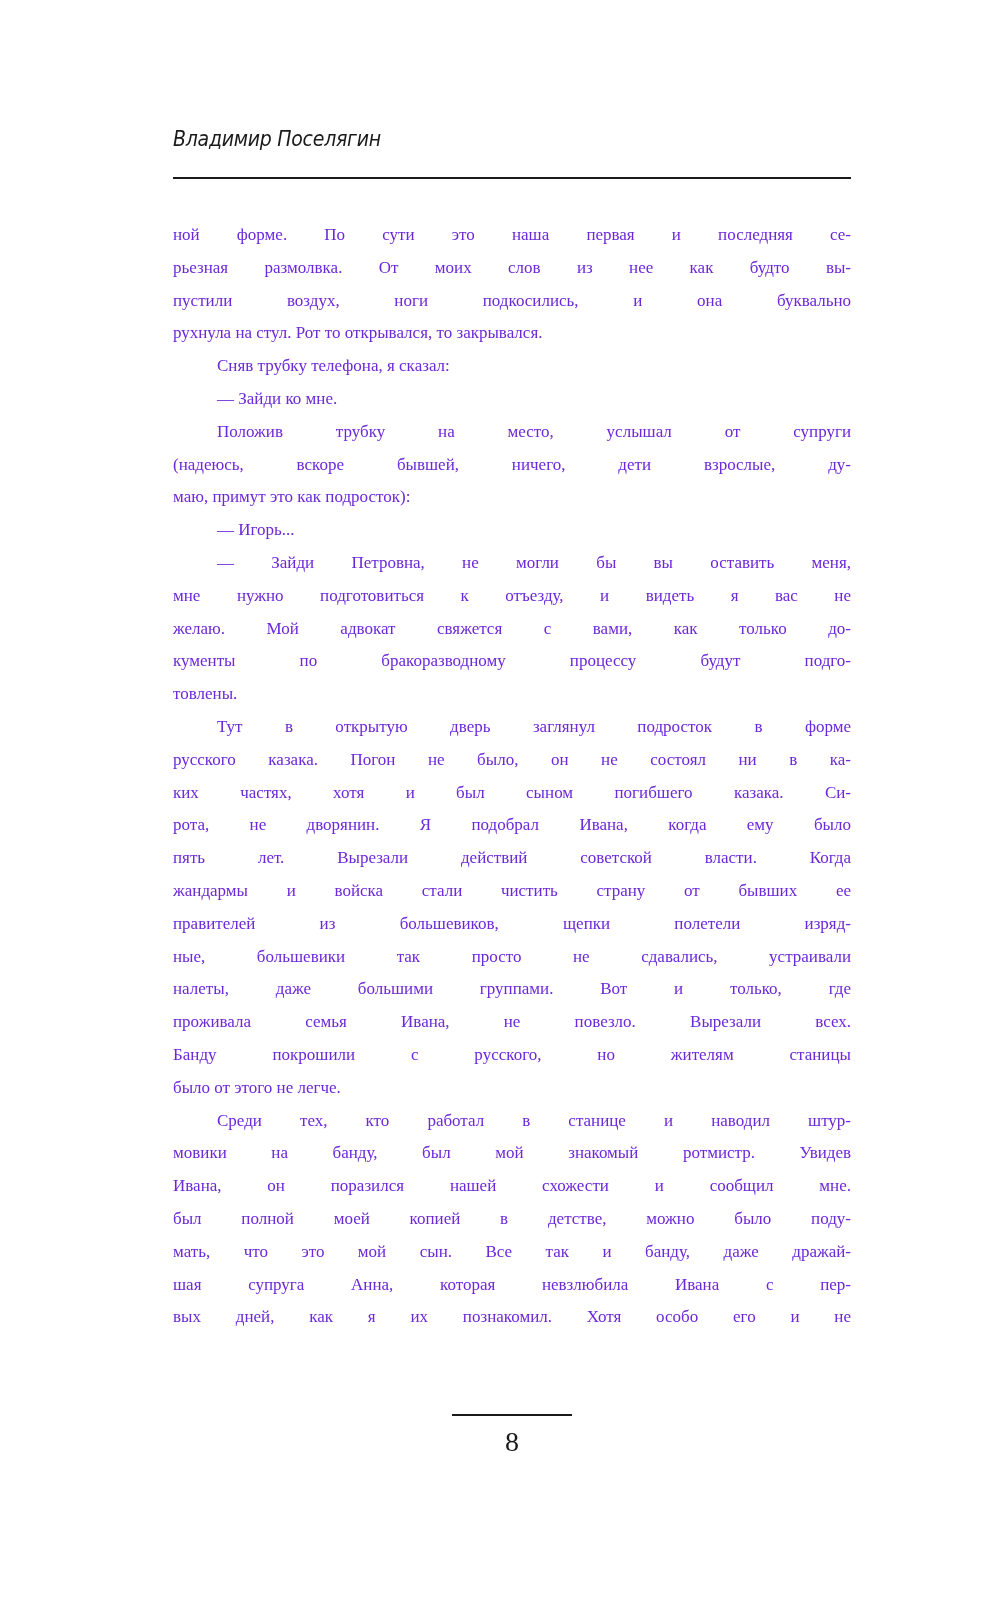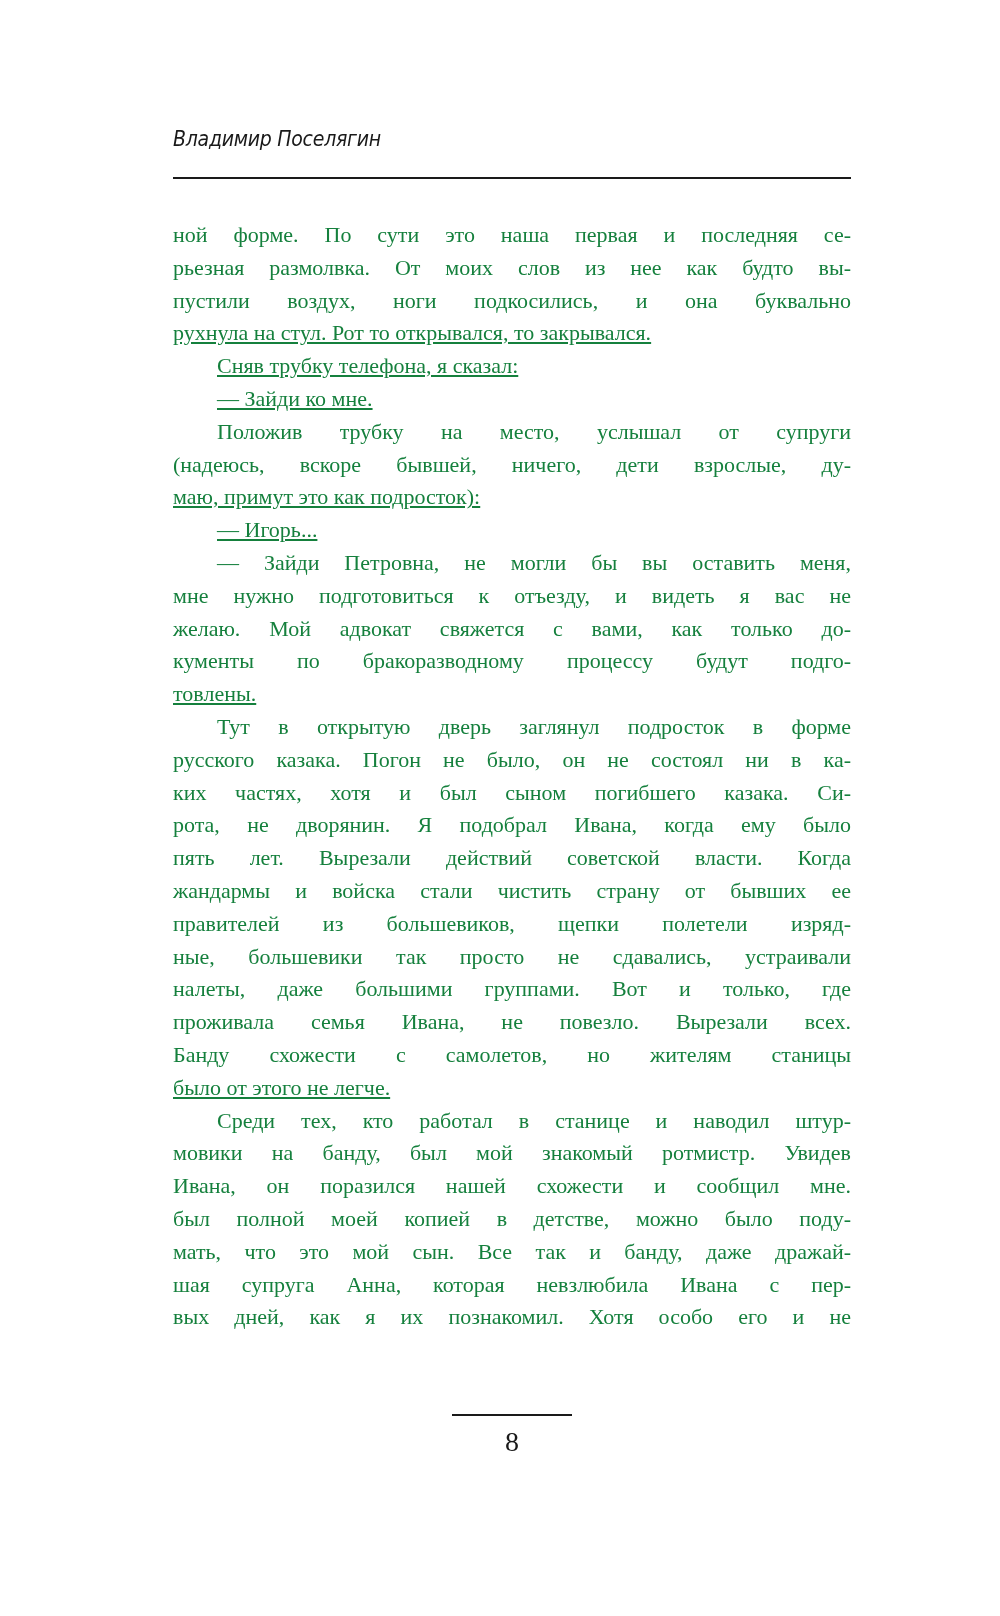--- a/index.html
+++ b/index.html
@@ -12,29 +12,29 @@
     font-family: "DejaVu Sans", sans-serif; font-style: italic;
     font-size: 22px; letter-spacing: -0.3px; color: #1a1a1a;
     transform: scaleX(0.86); transform-origin: left top;
   }
   .head-rule {
     position: absolute; left: 173px; top: 177px; width: 678px; height: 2px;
     background: #1a1a1a;
   }
   .body-text {
     position: absolute; left: 173px; top: 219px; width: 678px;
-    font-family: "Liberation Serif", serif; font-size: 22px;
-    line-height: 32.8px; color: #15803d;
+    font-family: "Liberation Serif", serif; font-size: 17px;
+    line-height: 32.8px; color: #6d28d9;
   }
   .line {
     display: block; white-space: nowrap; text-align: justify;
     text-align-last: justify; height: 32.8px; overflow: visible;
     transform-origin: left center;
   }
-  .line.last { text-align-last: left; text-decoration: underline; }
+  .line.last { text-align-last: left; }
   .line.indent { padding-left: 44px; }
   .foot-rule {
     position: absolute; left: 452px; top: 1414px; width: 120px; height: 2px;
     background: #1a1a1a;
   }
   .page-number {
     position: absolute; left: 0; width: 1024px; top: 1426px; text-align: center;
     font-family: "Liberation Serif", serif; font-size: 28px; color: #1a1a1a;
   }
 </style>
@@ -64,21 +64,21 @@
       <span class="line indent">Тут в открытую дверь заглянул подросток в форме</span>
       <span class="line">русского казака. Погон не было, он не состоял ни в ка-</span>
       <span class="line">ких частях, хотя и был сыном погибшего казака. Си-</span>
       <span class="line">рота, не дворянин. Я подобрал Ивана, когда ему было</span>
       <span class="line">пять лет. Вырезали действий советской власти. Когда</span>
       <span class="line">жандармы и войска стали чистить страну от бывших ее</span>
       <span class="line">правителей из большевиков, щепки полетели изряд-</span>
       <span class="line">ные, большевики так просто не сдавались, устраивали</span>
       <span class="line">налеты, даже большими группами. Вот и только, где</span>
       <span class="line">проживала семья Ивана, не повезло. Вырезали всех.</span>
-      <span class="line">Банду схожести с самолетов, но жителям станицы</span>
+      <span class="line">Банду покрошили с русского, но жителям станицы</span>
       <span class="line last">было от этого не легче.</span>
       <span class="line indent">Среди тех, кто работал в станице и наводил штур-</span>
       <span class="line">мовики на банду, был мой знакомый ротмистр. Увидев</span>
       <span class="line">Ивана, он поразился нашей схожести и сообщил мне.</span>
       <span class="line">был полной моей копией в детстве, можно было поду-</span>
       <span class="line">мать, что это мой сын. Все так и банду, даже дражай-</span>
       <span class="line">шая супруга Анна, которая невзлюбила Ивана с пер-</span>
       <span class="line">вых дней, как я их познакомил. Хотя особо его и не</span>
     </div>
 

